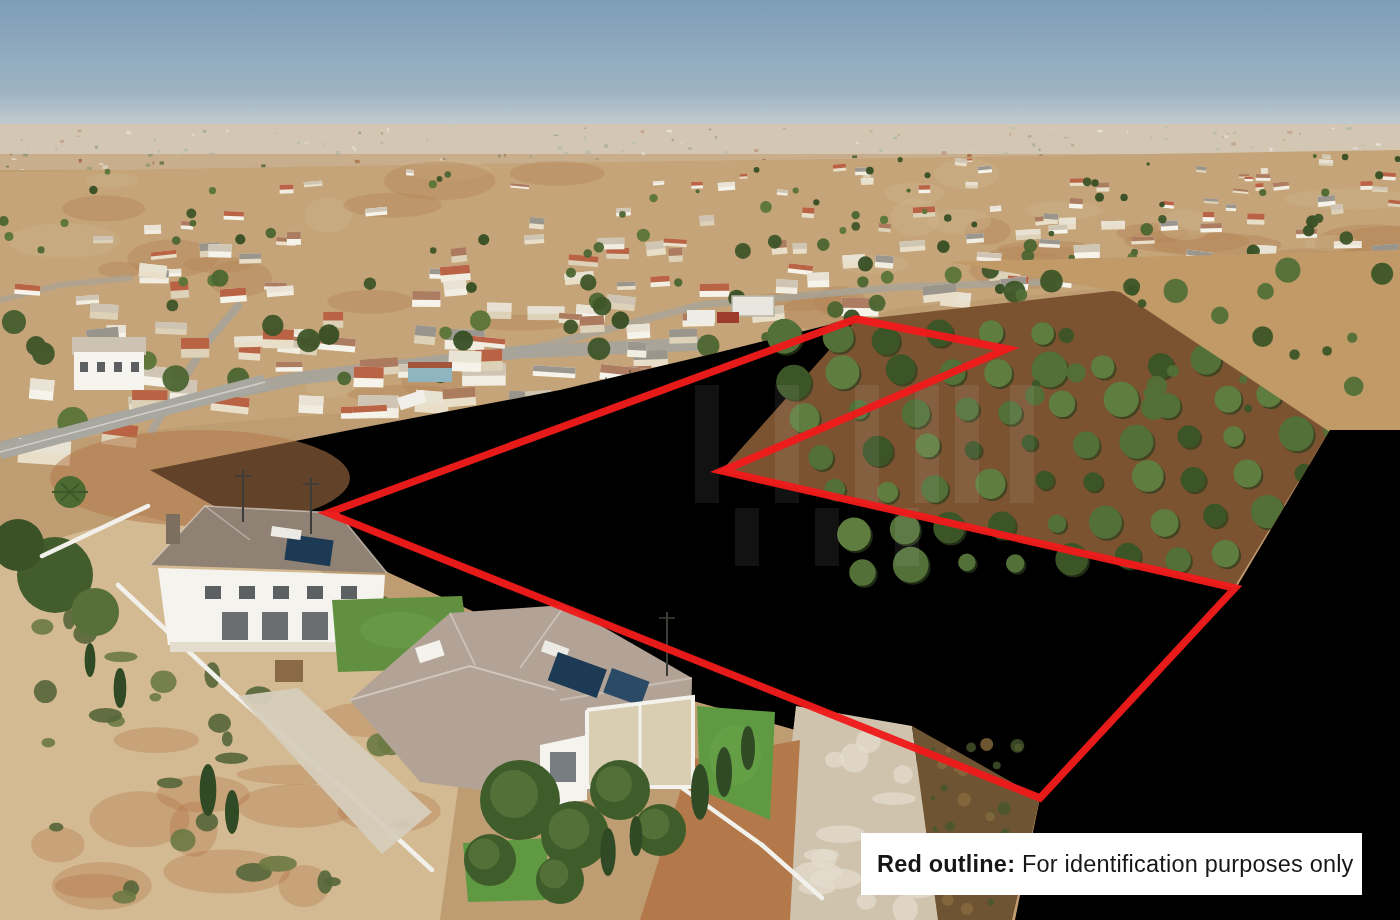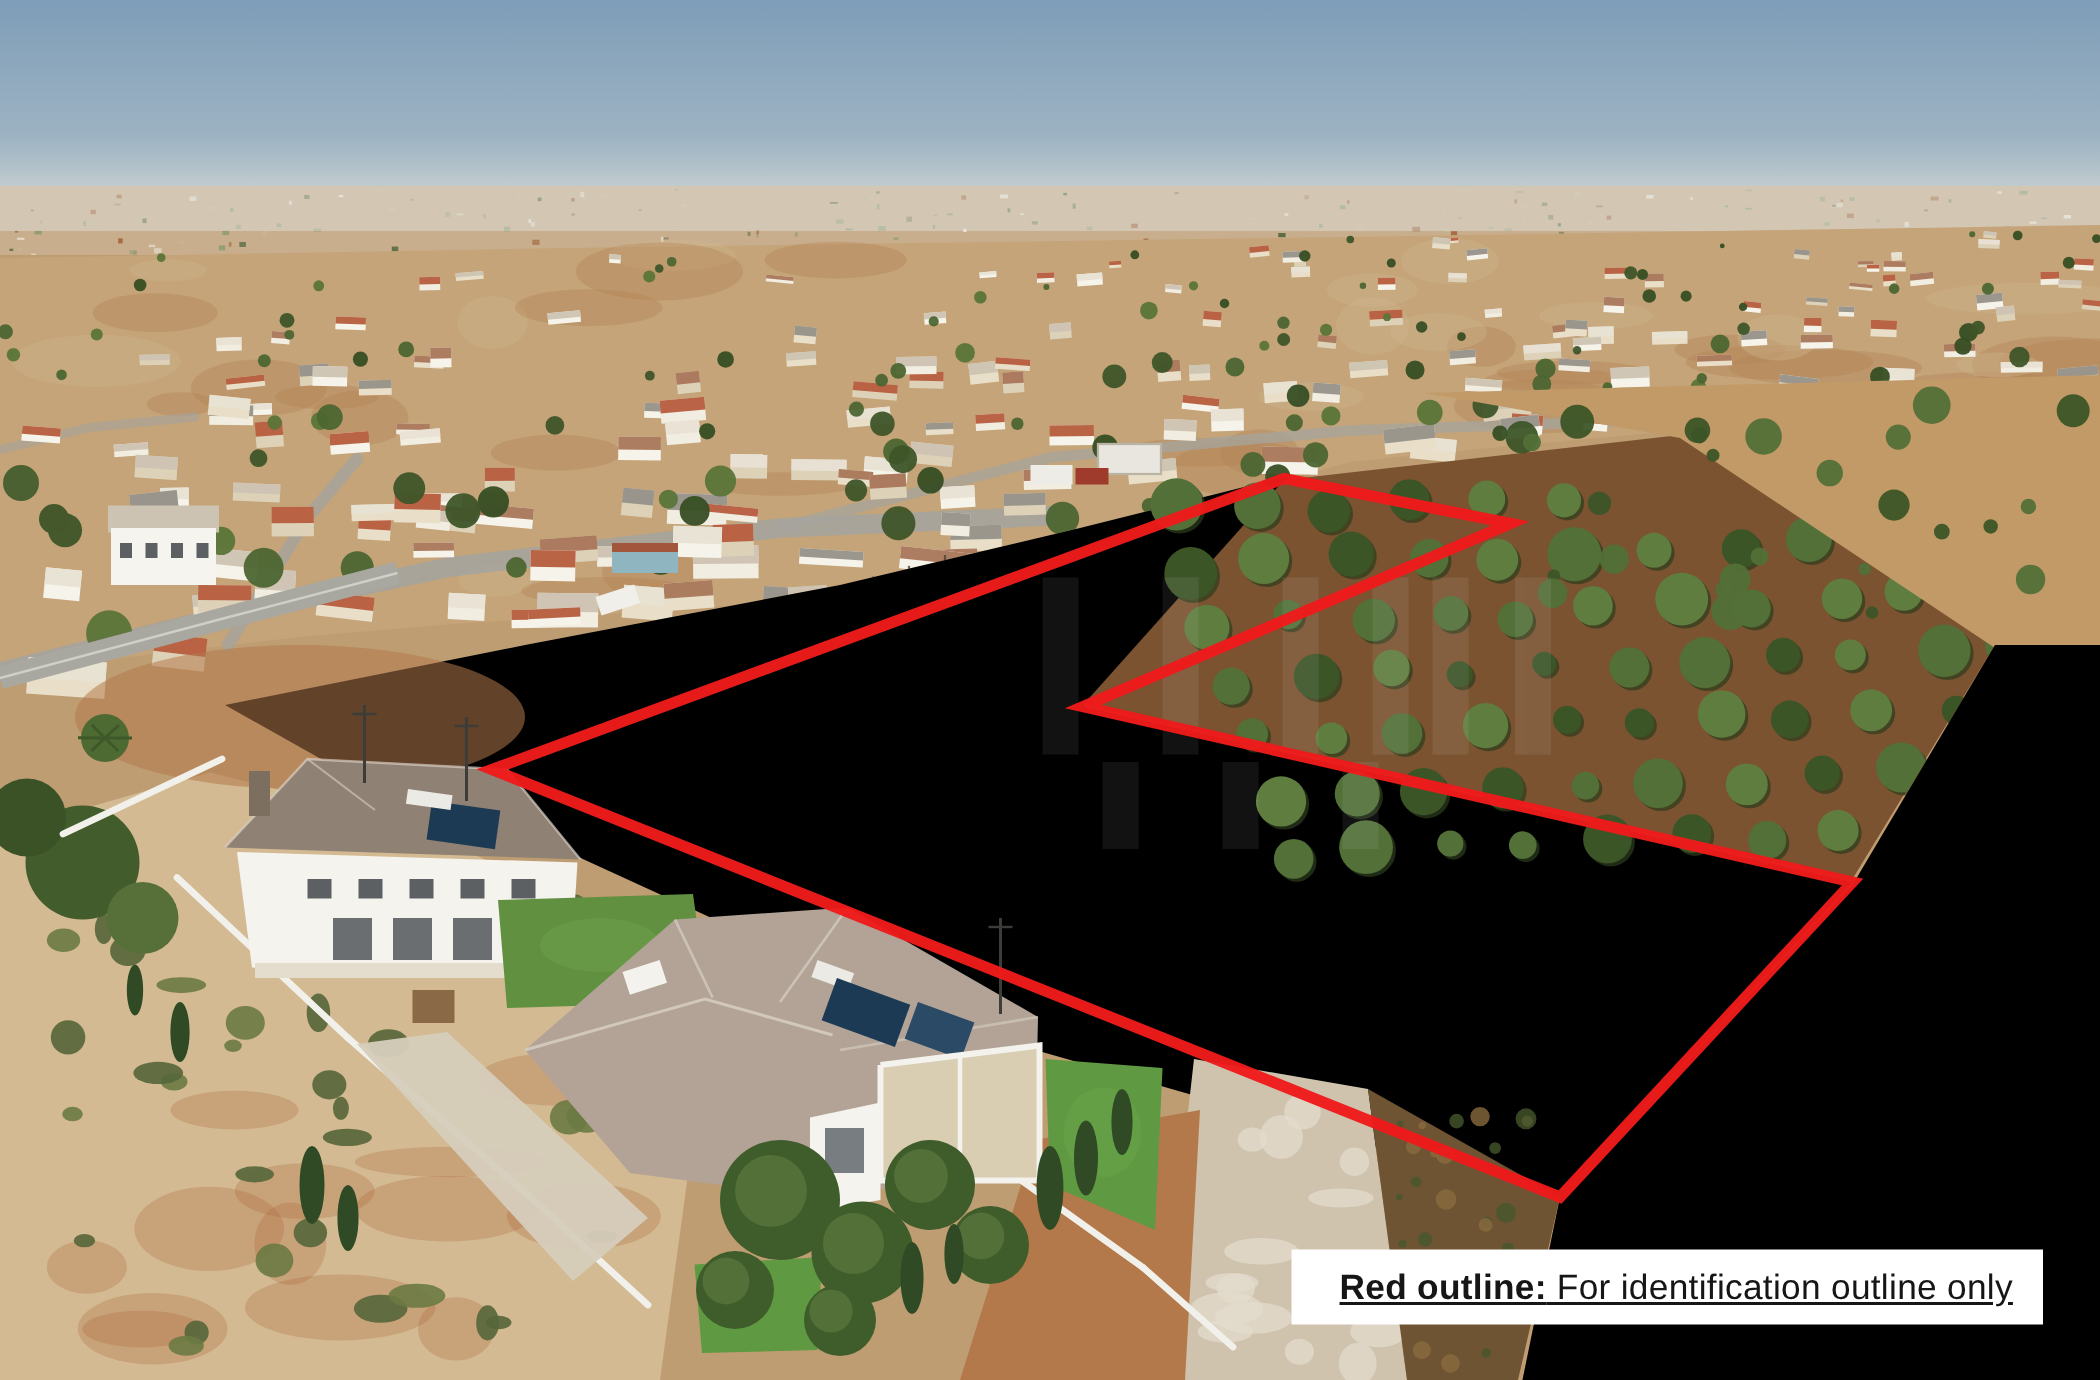--- a/index.html
+++ b/index.html
@@ -1,21 +1,21 @@
 <!DOCTYPE html>
 <html><head>
 <meta charset="utf-8">
 <style>
   html,body{margin:0;padding:0;background:#222;}
   .stage{position:relative;width:1400px;height:920px;overflow:hidden;
          font-family:"Liberation Sans","DejaVu Sans",sans-serif;}
   .stage svg{position:absolute;left:0;top:0;}
-  .disclaimer{position:absolute;left:861px;top:833px;width:501px;height:50px;
+  .disclaimer{position:absolute;left:861px;top:833px;width:501px;height:62px;
     background:#ffffff;display:flex;align-items:center;box-sizing:border-box;
-    padding-left:32px;font-size:23.5px;color:#161616;letter-spacing:.2px;white-space:pre;text-decoration:underline;}
+    padding-left:16px;font-size:23.5px;color:#161616;letter-spacing:.2px;white-space:pre;}
   .disclaimer .b{font-weight:700;}
 </style>
 </head>
 <body>
 
 <div class="stage">
   <svg id="scene" width="1400" height="920" viewBox="0 0 1400 920">
       <defs>
         <linearGradient id="sky" x1="0" y1="0" x2="0" y2="1">
           <stop offset="0%" stop-color="#7e9db8"></stop>
@@ -1632,15 +1632,15 @@
         <rect x="915" y="385" width="24" height="118"></rect>
         <rect x="955" y="385" width="24" height="118"></rect>
         <rect x="1010" y="385" width="24" height="118"></rect>
         <rect x="735" y="508" width="24" height="58"></rect>
         <rect x="815" y="508" width="24" height="58"></rect>
         <rect x="895" y="508" width="24" height="58"></rect>
       </g>
       <polygon points="328,513 856,319 1007,349 722,471 1235,588 1040,798" fill="none" stroke="#ee1b1b" stroke-width="7.5" stroke-linejoin="miter" opacity="0.97"></polygon>
     </svg>
   <div class="disclaimer" title="Red outline:">
-    <span class="b">Red outline:</span><span> For identification outline only</span>
+    <span class="b">Red outline:</span><span> For identification purposes only</span>
   </div>
 </div>
 
 </body></html>

